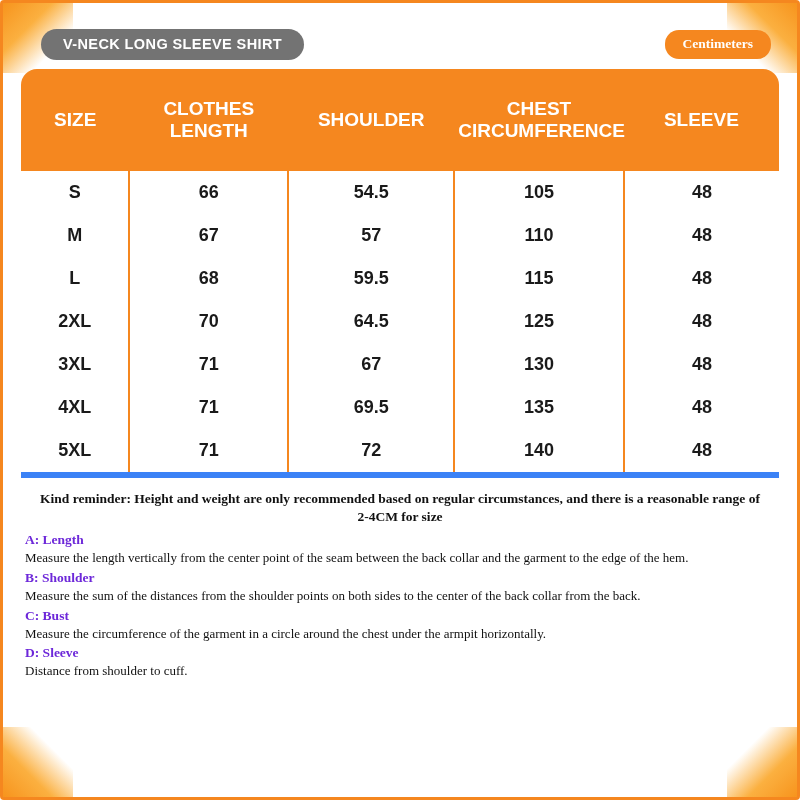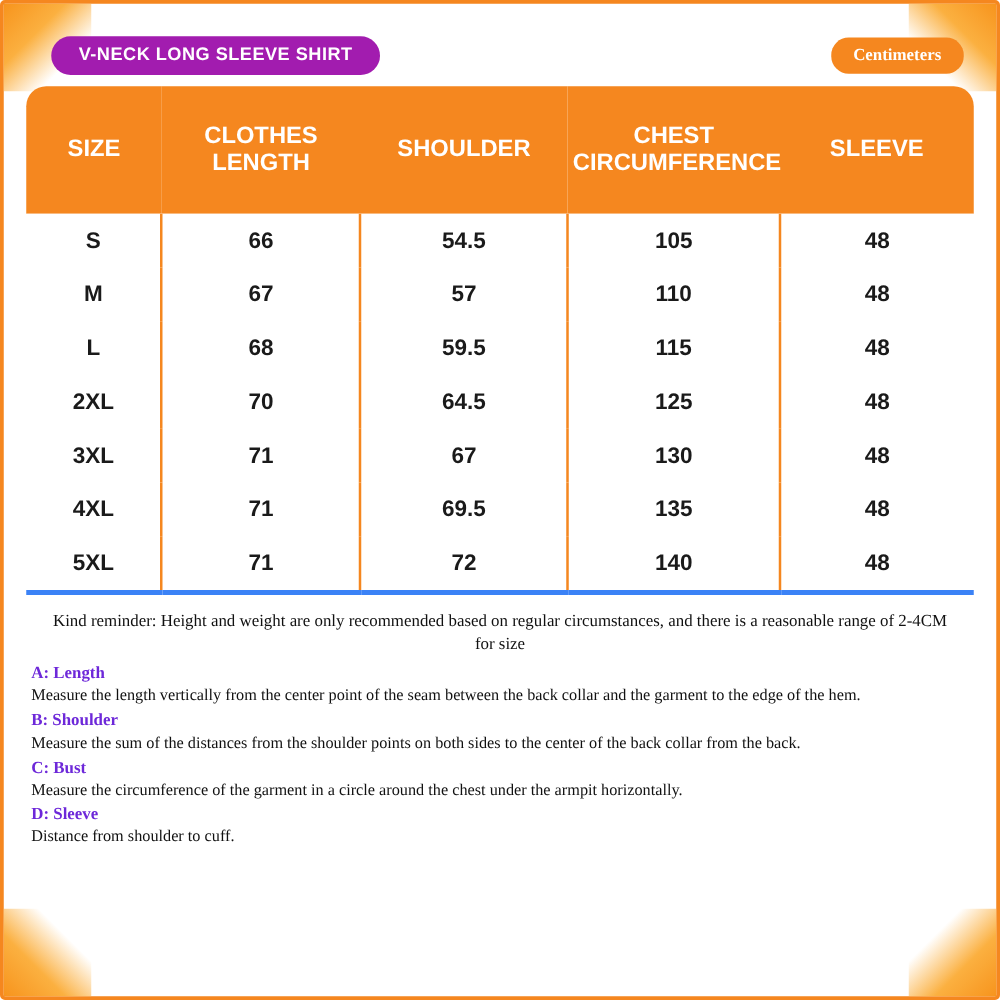--- a/index.html
+++ b/index.html
@@ -37,21 +37,21 @@
 
   .topbar {
     position: relative;
     height: 34px;
     margin: 6px 0 8px 0;
     display: flex;
     align-items: center;
     justify-content: space-between;
   }
   .title-pill {
-    background: #a21caf;
+    background: #737373;
     color: #ffffff;
     font-size: 14.5px;
     font-weight: bold;
     letter-spacing: 0.4px;
     padding: 7px 22px 8px 22px;
     border-radius: 17px;
     margin-left: 20px;
     white-space: nowrap;
   }
   .unit-pill {
@@ -90,29 +90,29 @@
   table.size-table tbody td {
     font-size: 18px;
     font-weight: bold;
     color: #1a1a1a;
     text-align: center;
     padding: 11px 4px;
     border-right: 2px solid #f5871f;
     background: #ffffff;
   }
   table.size-table tbody td:last-child { border-right: none; }
-  table.size-table tbody tr:last-child td { border-bottom: 4px solid #3b82f6; }
+  table.size-table tbody tr:last-child td { border-bottom: 6px solid #3b82f6; }
 
   .notes {
     padding: 8px 4px 0 4px;
   }
   .reminder {
     font-family: "Liberation Serif", serif;
     font-size: 13.5px;
-    font-weight: normal;
+    font-weight: bold;
     color: #111;
     text-align: center;
     line-height: 1.35;
     margin: 4px 10px 6px 10px;
   }
   .note-head {
     font-family: "Liberation Serif", serif;
     font-size: 13.5px;
     font-weight: bold;
     color: #6d28d9;

